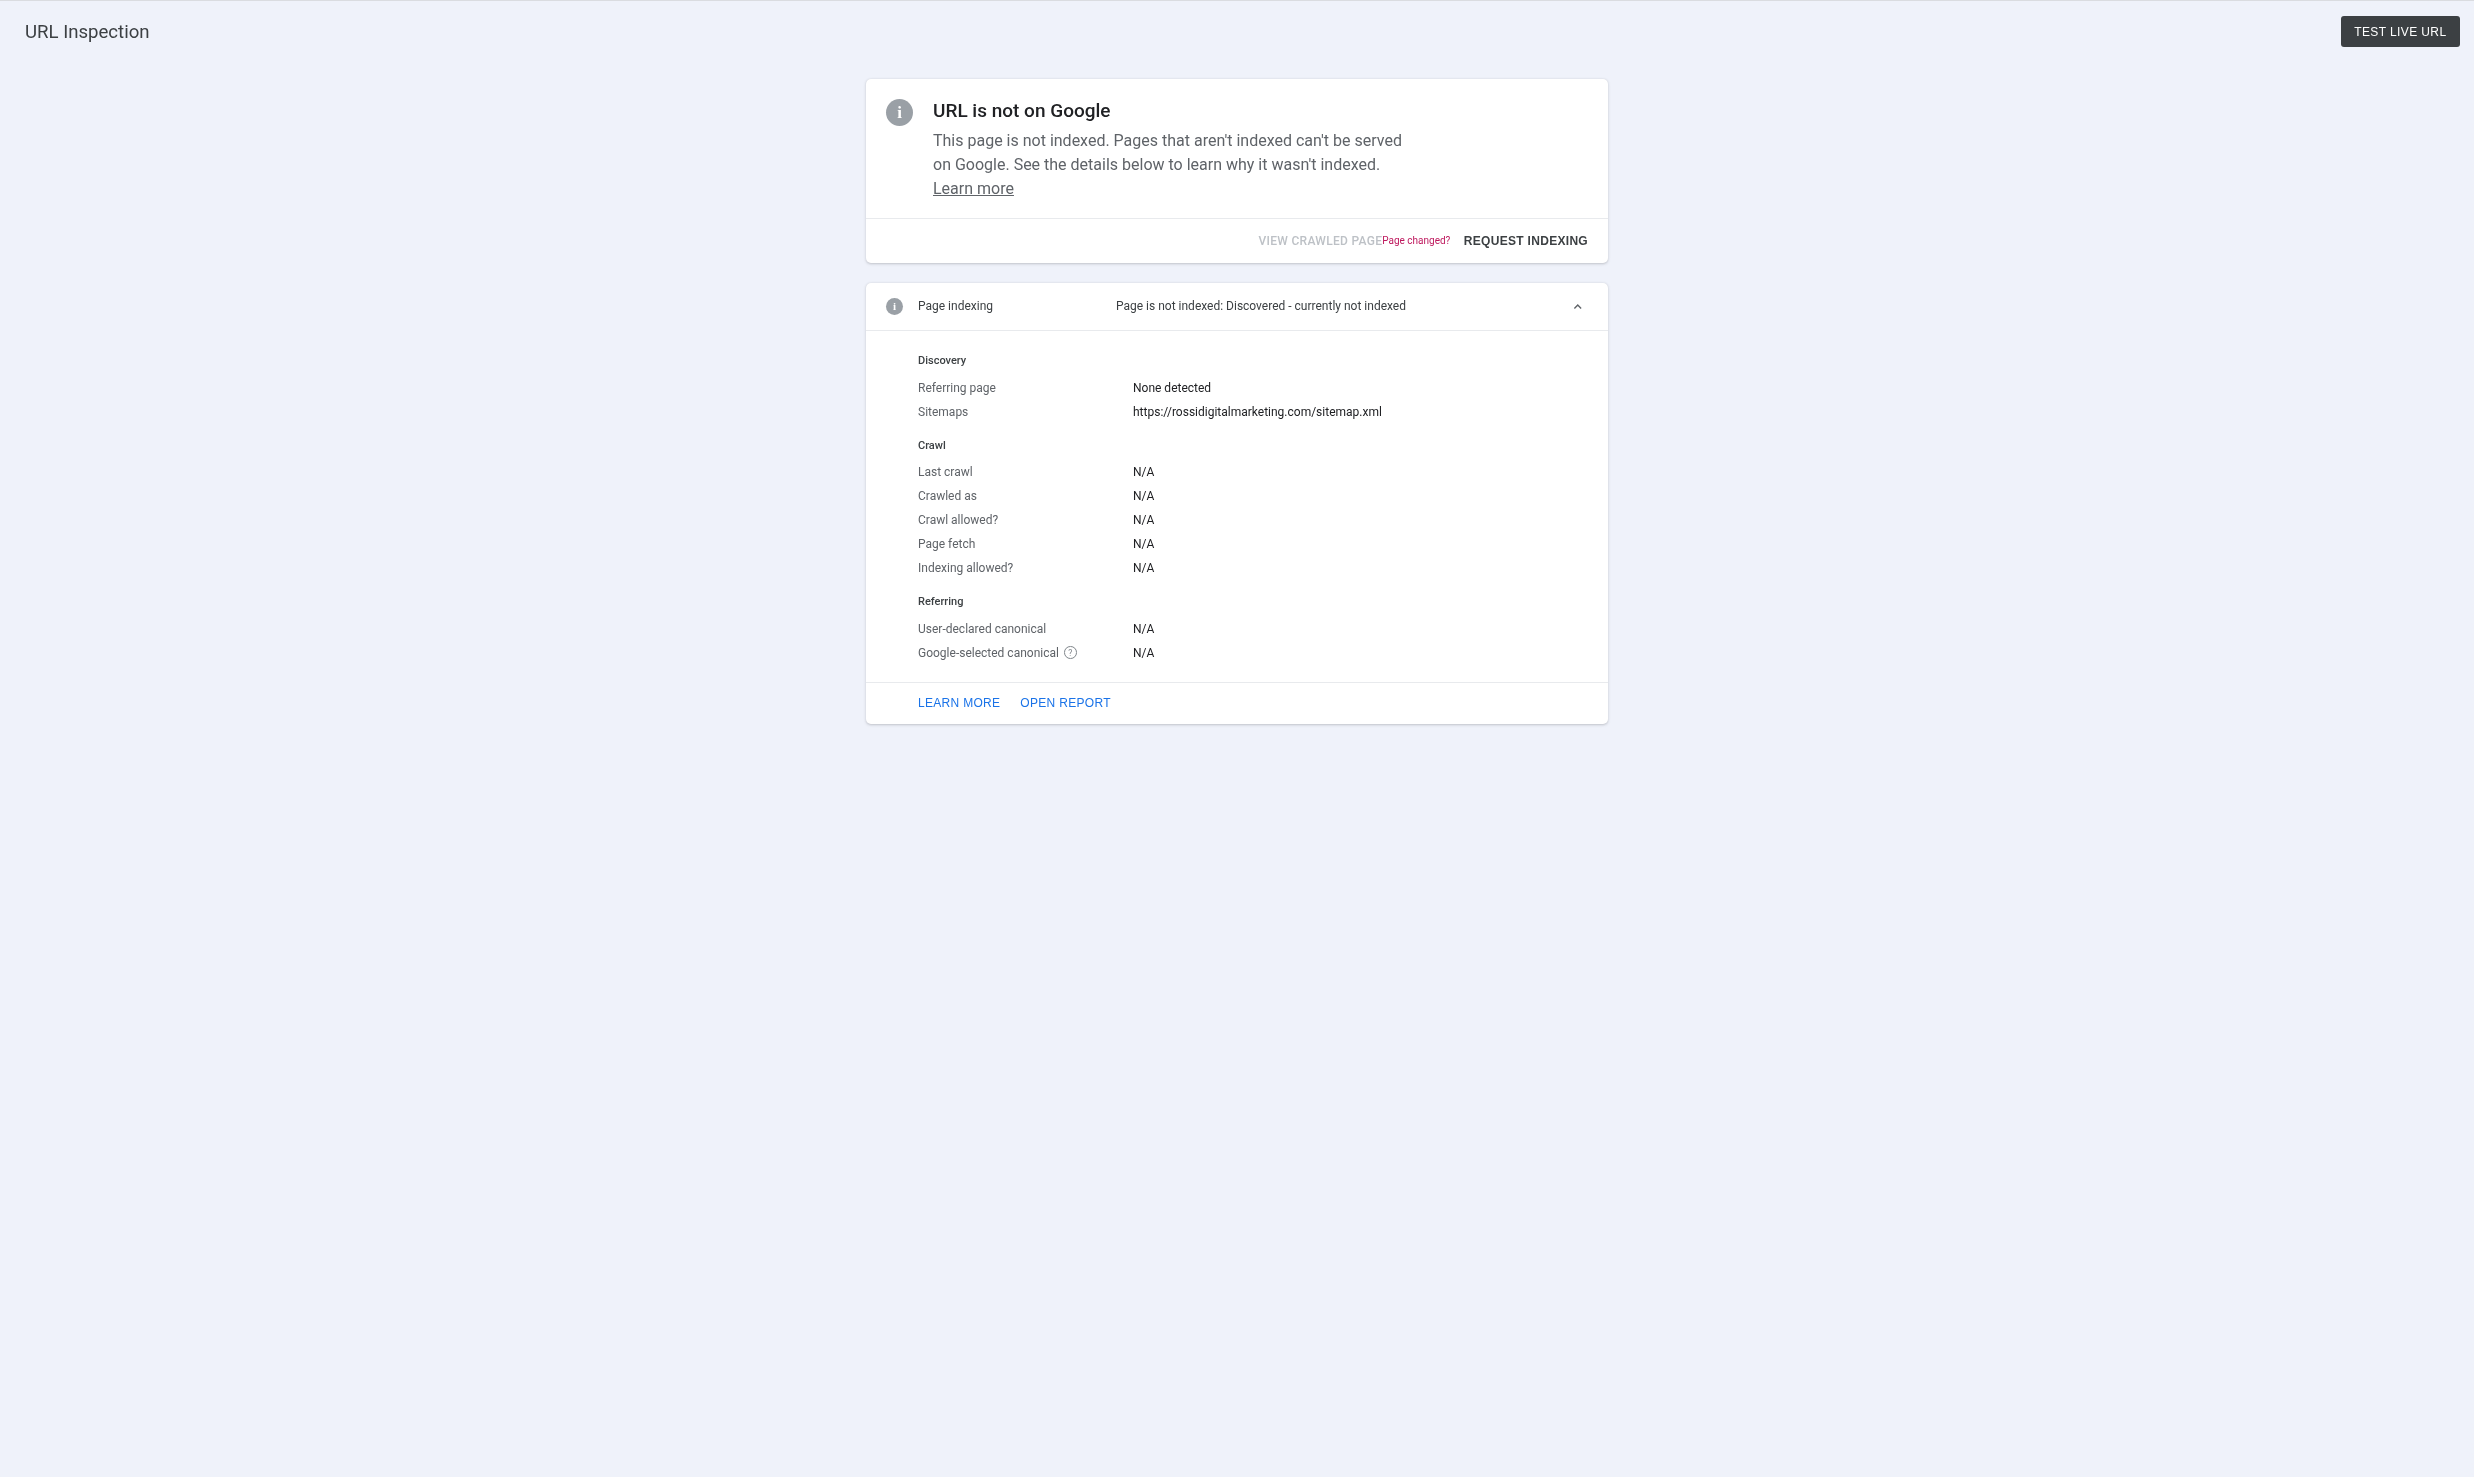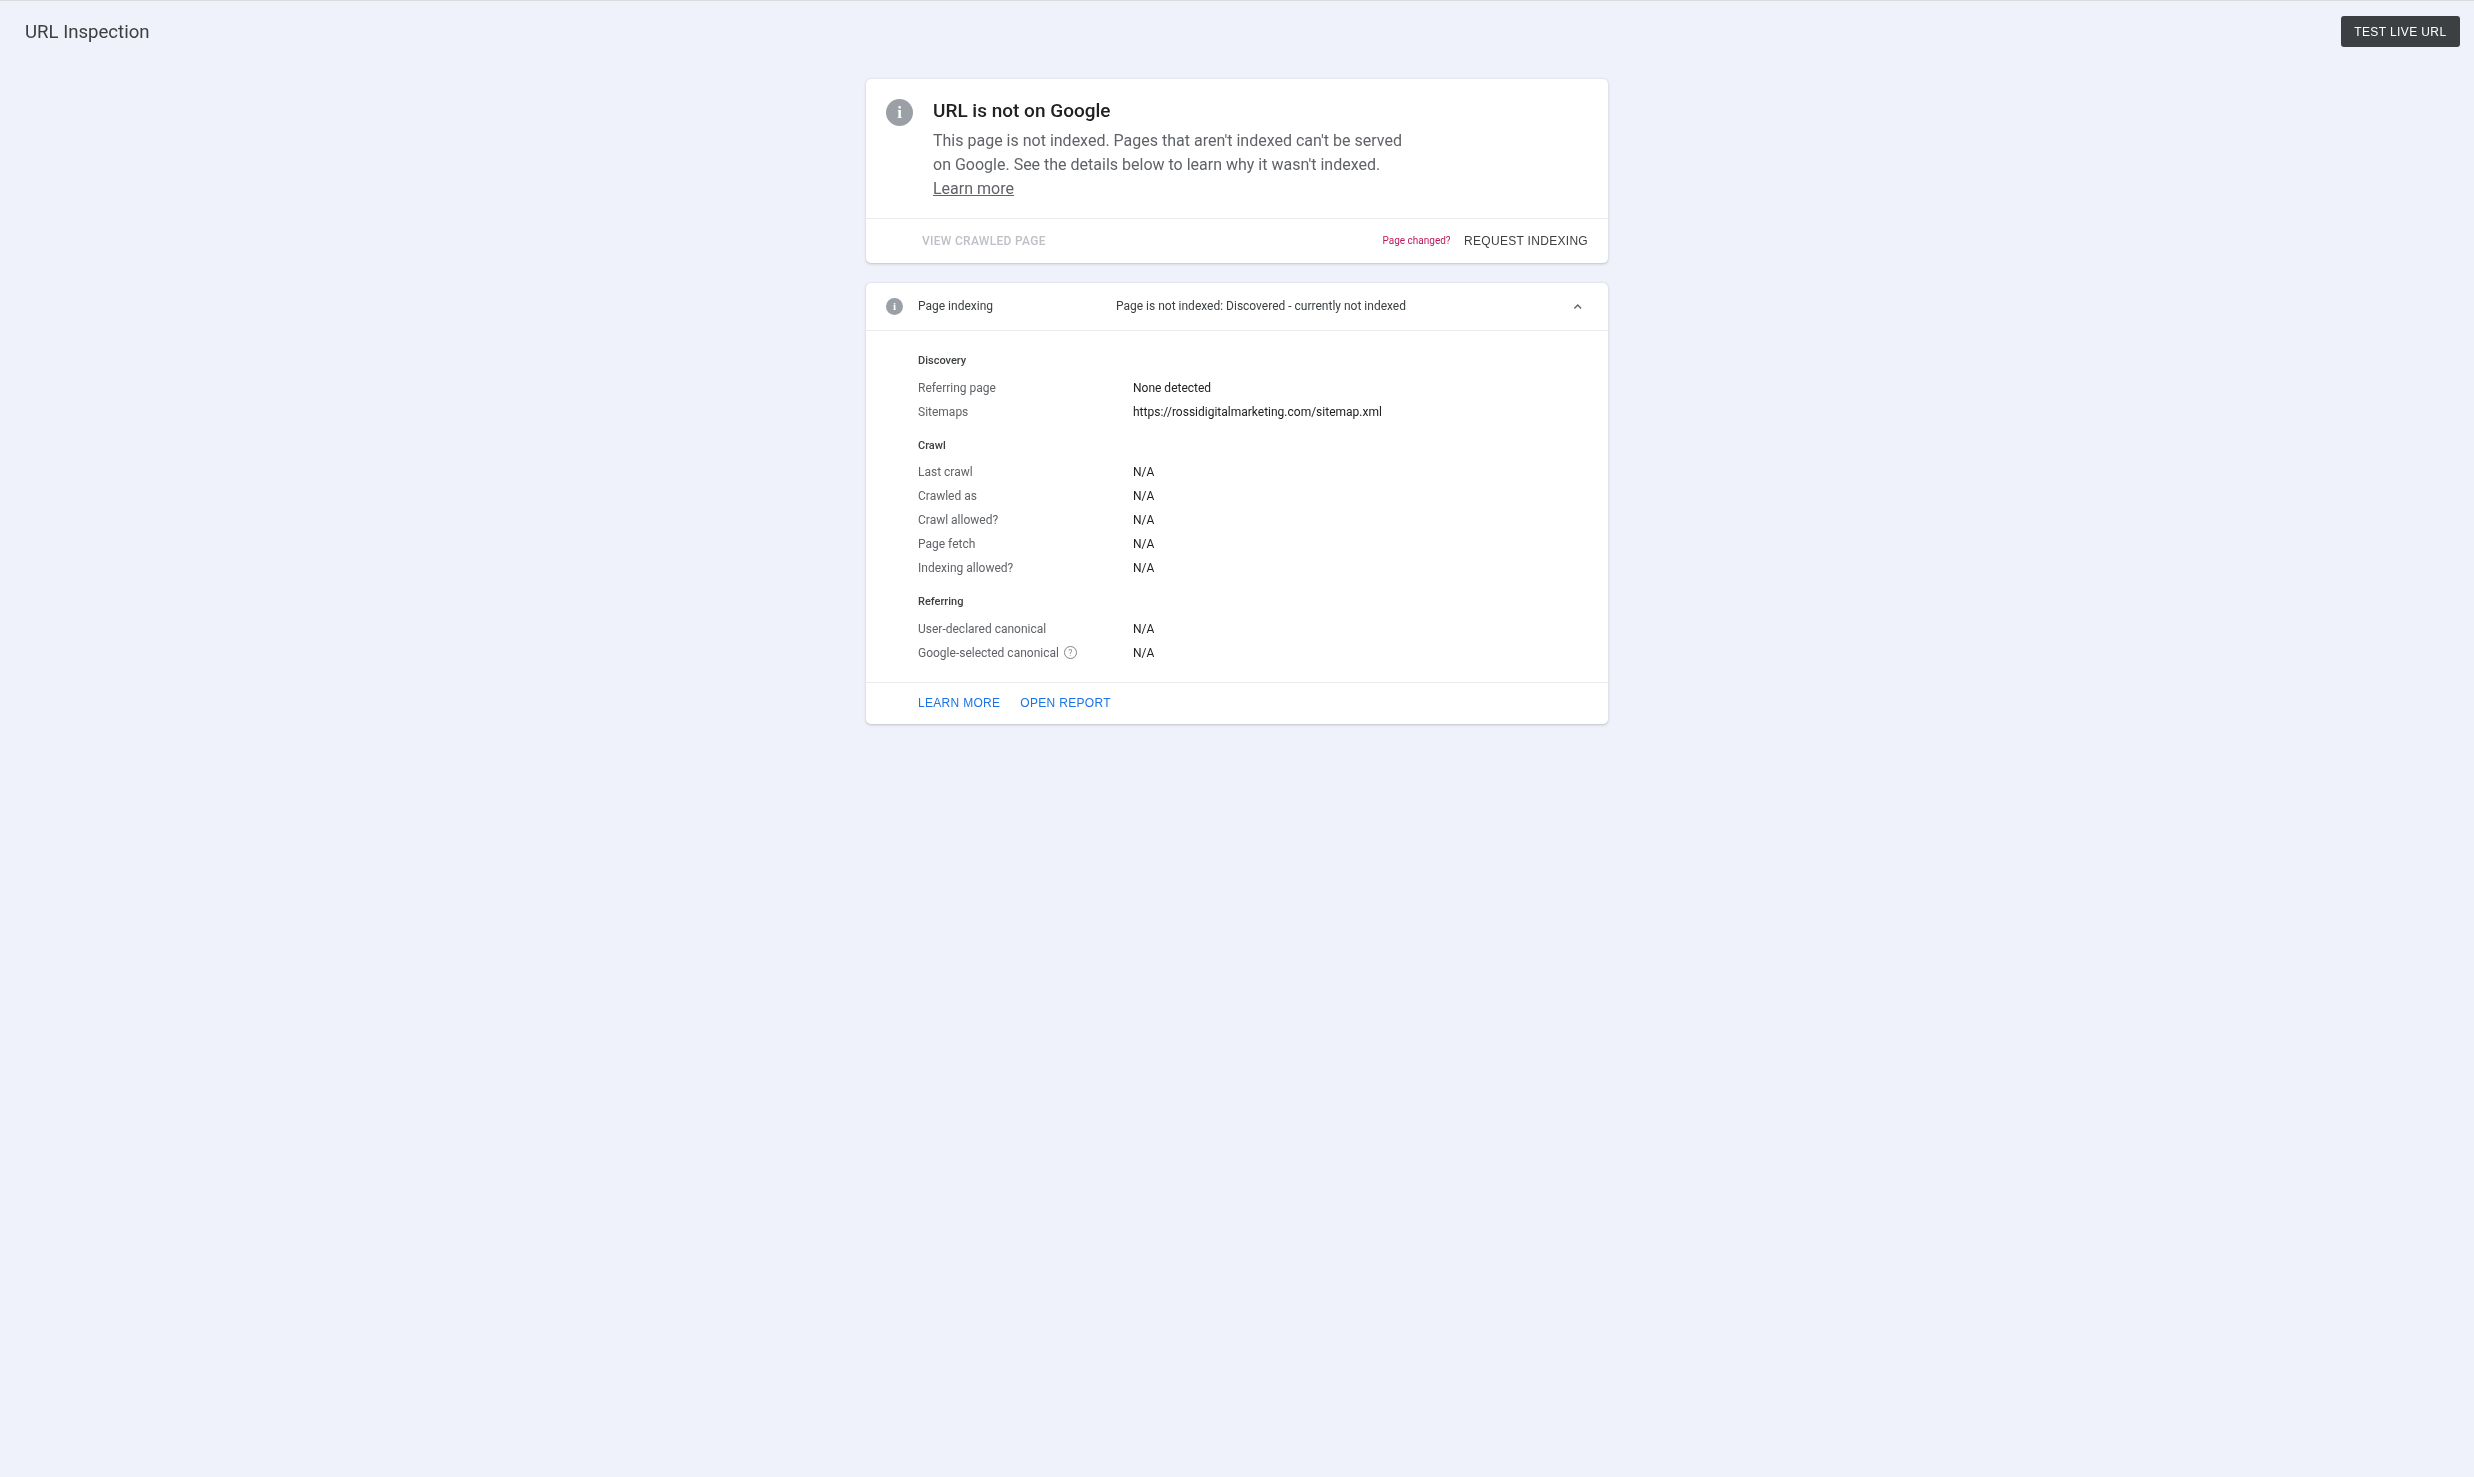--- a/index.html
+++ b/index.html
@@ -76,42 +76,42 @@
     max-width: 473px;
   }
   .status-desc a {
     color: #5f6368;
     text-decoration: underline;
     cursor: pointer;
   }
   .actions-row {
     display: flex;
     align-items: center;
-    justify-content: space-between;
+    justify-content: flex-end;
     padding: 15px 20px 15px 56px;
   }
   .view-crawled {
     color: #bdc1c6;
     font-size: 12px;
     letter-spacing: 0.3px;
     font-weight: 500;
   }
   .right-actions {
     display: flex;
     align-items: center;
     gap: 13.5px;
   }
   .page-changed {
     color: #be185d;
     font-size: 10px;
   }
   .request-indexing {
     color: #3c4043;
     font-size: 12px;
-    font-weight: 400;
+    font-weight: 700;
     letter-spacing: 0.3px;
     background: none;
     border: none;
     cursor: pointer;
   }
   .expand-header {
     display: flex;
     align-items: center;
     padding: 15px 24px 15px 20px;
     cursor: pointer;

